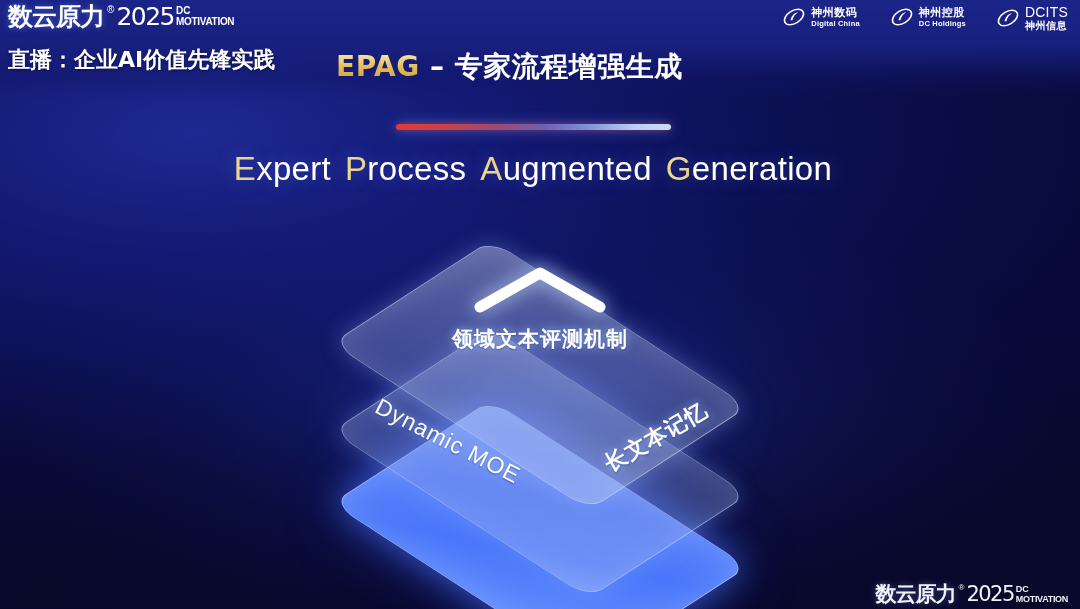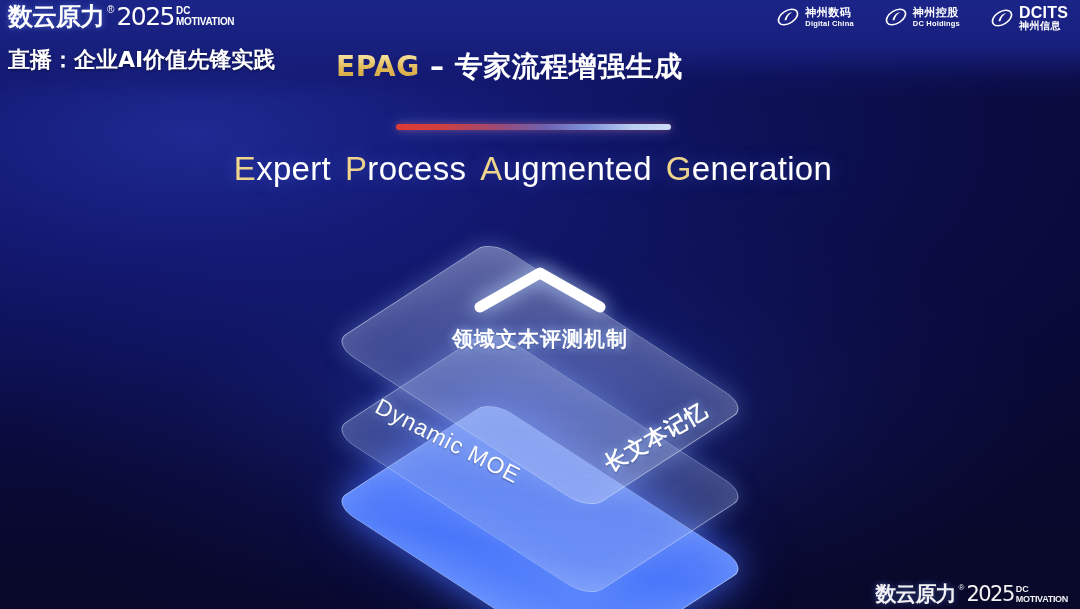--- a/index.html
+++ b/index.html
@@ -97,21 +97,21 @@
   .logo-text .cn{
     font-size:11px; font-weight:bold; color:#ffffff; line-height:12px;
     letter-spacing:0.5px;
     font-family:"DejaVu Sans","Liberation Sans",sans-serif;
   }
   .logo-text .en{
     font-size:7.5px; font-weight:bold; color:#ffffff; line-height:9px;
     letter-spacing:0.2px;
   }
   .logo-text .big-en{
-    font-size:16px; font-weight:bold; color:#ffffff; line-height:15px;
+    font-size:14px; font-weight:normal; color:#ffffff; line-height:15px;
     letter-spacing:0.2px;
   }
 
   
   .divider{
     position:absolute; left:396px; top:124px; width:275px; height:6px;
     border-radius:3px;
     background:linear-gradient(90deg,#e03a34 0%,#d1403f 16%,#9a4a77 38%,#6e63b4 55%,#7f93d8 70%,#b9cdf0 86%,#cddcf7 100%);
     box-shadow:0 0 14px rgba(120,140,255,0.55),0 0 6px rgba(220,70,60,0.45);
     z-index:5;

